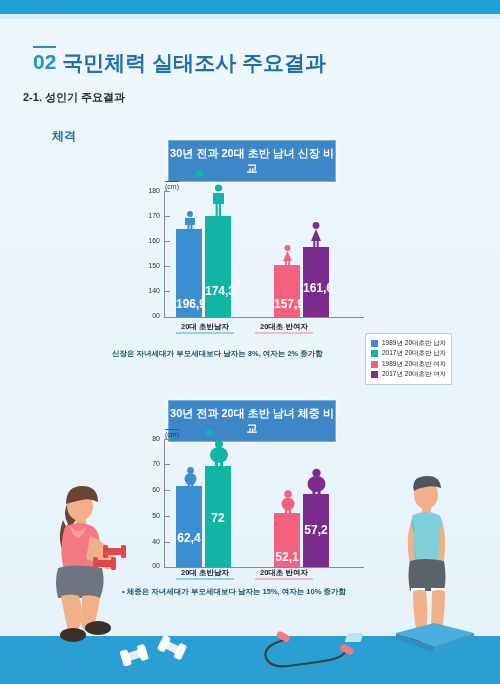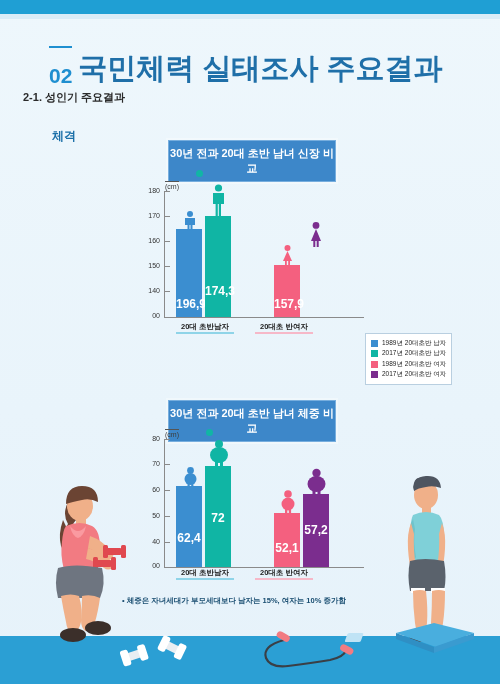--- a/index.html
+++ b/index.html
@@ -14,24 +14,24 @@
     position: absolute; inset: 0;
     background: linear-gradient(180deg, #eef7fc 0%, #e9f4fb 60%, #e6f2fa 100%);
   }
   .topbar { position:absolute; top:0; left:0; width:100%; height:14px; background:#1f9fd4; }
   .topbar2 { position:absolute; top:14px; left:0; width:100%; height:5px; background:#d9ecf7; }
 
   
   .header { position:absolute; left:33px; top:46px; }
   .h-num {
     display:inline-block; color:#1f8fd0; font-size:21px; font-weight:bold;
-    border-top:2px solid #1f8fd0; padding-top:16px; letter-spacing:0px;margin-left:16px;
+    border-top:2px solid #1f8fd0; padding-top:2px; letter-spacing:0px;
   }
   .h-title {
-    display:inline-block; color:#1f6fa8; font-size:29px; font-weight:bold;
+    display:inline-block; color:#1f6fa8; font-size:21px; font-weight:bold;
     margin-left:6px; vertical-align:top; padding-top:3px;
   }
   .sub1 { position:absolute; left:23px; top:90px; color:#2a2a2a; font-size:11px; font-weight:bold; }
   .sub2 { position:absolute; left:52px; top:128px; color:#1a6fa8; font-size:12px; font-weight:bold; }
 
   
   .banner {
     position:absolute; background:#3d87c9; color:#ffffff;
     font-size:11px; font-weight:bold; text-align:center;
     padding:5px 0; border:1px solid #77aede;
@@ -126,20 +126,23 @@
       <div class="bar" style="left:110px; width:26px; height:52px; background:#f4607f;">
         <div class="bar-val" style="bottom:6px;">157,9</div>
       </div>
       <svg style="position:absolute; left:115px; top:65px;" width="17" height="21" viewBox="0 0 17 21">
         <circle cx="8.5" cy="3" r="3" fill="#f4607f"></circle>
         <path d="M8.5 6 L13 16 h-9 z" fill="#f4607f"></path>
         <rect x="6" y="16" width="1.8" height="5" fill="#f4607f"></rect>
         <rect x="9.2" y="16" width="1.8" height="5" fill="#f4607f"></rect>
       </svg>
 
+      <div class="bar" style="left:139px; width:26px; height:70px; background:#7b2d8e;">
+        <div class="bar-val" style="bottom:22px;">161,6</div>
+      </div>
       <svg style="position:absolute; left:143px; top:42px;" width="18" height="25" viewBox="0 0 18 25">
         <circle cx="9" cy="3.4" r="3.4" fill="#7b2d8e"></circle>
         <path d="M9 7 L14 19 h-10 z" fill="#7b2d8e"></path>
         <rect x="6.3" y="19" width="2" height="6" fill="#7b2d8e"></rect>
         <rect x="9.7" y="19" width="2" height="6" fill="#7b2d8e"></rect>
       </svg>
     </div>
   </div>
 
   <div class="catline" style="left:176px; top:332px; width:58px; background:#8fd4e8;"></div>
@@ -160,20 +163,21 @@
       <span class="legend-sw" style="background:#f4607f;"></span>
       <span class="legend-tx">1989년 20대초반 여자</span>
     </div>
     <div class="legend-row">
       <span class="legend-sw" style="background:#7b2d8e;"></span>
       <span class="legend-tx">2017년 20대초반 여자</span>
     </div>
   </div>
 
   <div class="note" style="left:105px; top:348px; width:270px;">
+    <div style="padding-left:7px;">신장은 자녀세대가 부모세대보다 남자는 3%, 여자는 2% 증가함</div>
   </div>
 
   <div class="banner" style="left:168px; top:400px; width:168px;">30년 전과 20대 초반 남녀 체중 비교</div>
   <div class="banner-dot" style="left:206px; top:429px;"></div>
 
   <div class="chart" style="left:140px; top:428px; width:230px; height:152px;">
     <div class="axis-unit" style="left:25px; top:1px;">(cm)</div>
 
     <div class="yaxis" style="left:24px; top:11px; height:128px;"></div>
     <div class="xaxis" style="left:24px; top:139px; width:200px;"></div>
@@ -206,21 +210,21 @@
         <div class="bar-val" style="bottom:42px;">72</div>
       </div>
       <svg style="position:absolute; left:43px; top:12px;" width="24" height="27" viewBox="0 0 24 27">
         <circle cx="12" cy="4" r="4" fill="#10b5a4"></circle>
         <ellipse cx="12" cy="15" rx="9" ry="8" fill="#10b5a4"></ellipse>
         <rect x="8" y="21" width="3" height="6" fill="#10b5a4"></rect>
         <rect x="13" y="21" width="3" height="6" fill="#10b5a4"></rect>
       </svg>
 
       <div class="bar" style="left:110px; width:26px; height:54px; background:#f4607f;">
-        <div class="bar-val" style="bottom:12px;">52,1</div>
+        <div class="bar-val" style="bottom:3px;">52,1</div>
       </div>
       <svg style="position:absolute; left:114px; top:62px;" width="20" height="24" viewBox="0 0 20 24">
         <circle cx="10" cy="4" r="3.8" fill="#f4607f"></circle>
         <ellipse cx="10" cy="14" rx="6.5" ry="6.5" fill="#f4607f"></ellipse>
         <rect x="7" y="19" width="2.3" height="5" fill="#f4607f"></rect>
         <rect x="10.8" y="19" width="2.3" height="5" fill="#f4607f"></rect>
       </svg>
 
       <div class="bar" style="left:139px; width:26px; height:73px; background:#7b2d8e;">
         <div class="bar-val" style="bottom:30px;">57,2</div>
@@ -232,21 +236,21 @@
         <rect x="13.5" y="22" width="3" height="5" fill="#7b2d8e"></rect>
       </svg>
     </div>
   </div>
 
   <div class="catline" style="left:176px; top:578px; width:58px; background:#8fd4e8;"></div>
   <div class="catline" style="left:255px; top:578px; width:58px; background:#f6b8c8;"></div>
   <div class="catlabel" style="left:172px; top:568px; width:66px;">20대 초반남자</div>
   <div class="catlabel" style="left:251px; top:568px; width:66px;">20대초 반여자</div>
 
-  <div class="note" style="left:122px; top:586px; width:270px;margin-top:9px;">
+  <div class="note" style="left:122px; top:586px; width:270px;">
     <div>• 체중은 자녀세대가 부모세대보다 남자는 15%, 여자는 10% 증가함</div>
   </div>
 
   <div class="floor"></div>
 
   <svg style="position:absolute; left:30px; top:480px;" width="110" height="172" viewBox="0 0 110 172">
     <path d="M38 22 q-6 12 0 22 q-6 8 -4 18 l8 -2 q-2 -14 4 -20 z" fill="#6b4433"></path>
     <path d="M33 40 q-5 14 -2 26 q3 8 9 5 q4 -4 1 -14 z" fill="#6b4433"></path>
     <ellipse cx="50" cy="26" rx="13" ry="15" fill="#f0b089"></ellipse>
     <path d="M36 24 q0 -18 16 -18 q16 0 16 16 q-8 -4 -16 -2 q-10 2 -16 4 z" fill="#6b4433"></path>

